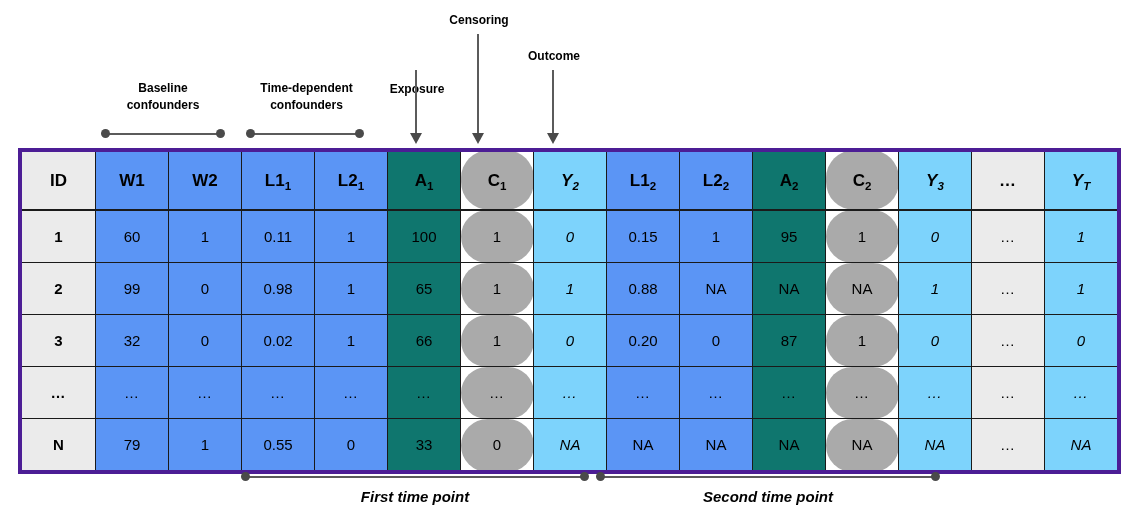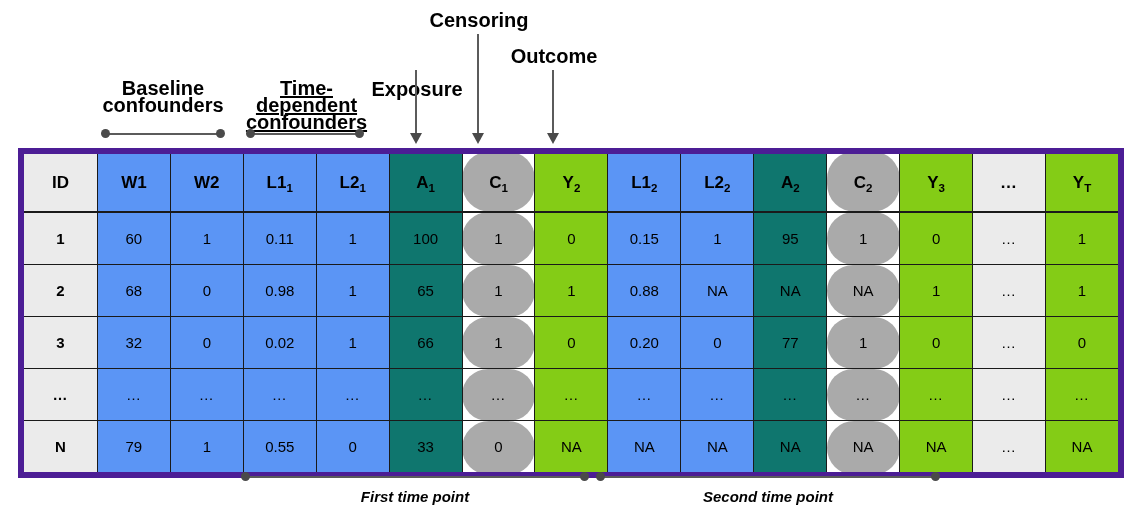--- a/index.html
+++ b/index.html
@@ -9,21 +9,21 @@
     font-family:"Liberation Sans", sans-serif;
     overflow:hidden;
     position:relative;
   }
   #stage{position:relative;width:1124px;height:531px;}
 
   
   .anno-label{
     position:absolute;
     font-weight:bold;
-    font-size:20px;
+    font-size:12px;
     color:#000;
     text-align:center;
     line-height:17px;
     white-space:pre-line;
   }
 
   
   .connector{position:absolute;height:10px;}
   .connector .bar{
     position:absolute;left:4px;right:4px;top:4px;height:2.2px;
@@ -47,21 +47,21 @@
     border-right:6.5px solid transparent;
     border-top:11px solid #4a4a4a;
   }
 
   
   #grid{
     position:absolute;
     left:18px;top:148px;
     border-collapse:collapse;
     table-layout:fixed;
-    border:6px solid #4c1d95;
+    border:4px solid #4c1d95;
   }
   #grid td,#grid th{
     border:1.3px solid #1a1a1a;
     text-align:center;
     vertical-align:middle;
     padding:0;
     font-size:15px;
     color:#000;
     height:51px;
     width:72px;
@@ -69,21 +69,21 @@
   #grid th{font-weight:bold;font-size:17px;height:57px;}
   #grid td:first-child,#grid th:first-child{width:73px;}
   #grid thead th{border-bottom:2px solid #1a1a1a;}
   #grid td.idcell{font-weight:bold;font-size:15px;}
 
   
   .c-grey{background:#ebebeb;}
   .c-blue{background:#5b95f5;}
   .c-yellow{background:#0f766e;}
   .c-silver{background:#aaaaaa;border-radius:28px;}
-  .c-red{background:#84cc16;}
+  .c-red{background:#7dd3fc;font-style:italic;}
 
   sub{font-size:0.68em;vertical-align:baseline;position:relative;top:0.35em;
       font-weight:bold;}
 
   .ell{letter-spacing:1px;}
 
   
   .tp-label{
     position:absolute;
     font-weight:bold;
@@ -94,21 +94,21 @@
   }
 </style>
 </head>
 <body>
 
 <div id="stage">
 
   <div class="anno-label" style="left:102px;top:80px;width:122px;">Baseline
 confounders</div>
 
-  <div class="anno-label" style="left:234px;top:80px;width:145px;text-decoration:underline;">Time-dependent
+  <div class="anno-label" style="left:234px;top:80px;width:145px;">Time-dependent
 confounders</div>
 
   <div class="anno-label" style="left:358px;top:48px;width:118px;margin-top:33px;">Exposure</div>
 
   <div class="anno-label" style="left:420px;top:12px;width:118px;">Censoring</div>
 
   <div class="anno-label" style="left:495px;top:48px;width:118px;">Outcome</div>
 
   <div class="connector" style="left:101px;top:129px;width:124px;">
     <div class="bar"></div>
@@ -170,21 +170,21 @@
           <td class="c-blue">0.15</td>
           <td class="c-blue">1</td>
           <td class="c-yellow">95</td>
           <td class="c-silver">1</td>
           <td class="c-red">0</td>
           <td class="c-grey ell">…</td>
           <td class="c-red">1</td>
         </tr>
         <tr>
           <td class="c-grey idcell">2</td>
-          <td class="c-blue">68</td>
+          <td class="c-blue">99</td>
           <td class="c-blue">0</td>
           <td class="c-blue">0.98</td>
           <td class="c-blue">1</td>
           <td class="c-yellow">65</td>
           <td class="c-silver">1</td>
           <td class="c-red">1</td>
           <td class="c-blue">0.88</td>
           <td class="c-blue">NA</td>
           <td class="c-yellow">NA</td>
           <td class="c-silver">NA</td>
@@ -196,21 +196,21 @@
           <td class="c-grey idcell">3</td>
           <td class="c-blue">32</td>
           <td class="c-blue">0</td>
           <td class="c-blue">0.02</td>
           <td class="c-blue">1</td>
           <td class="c-yellow">66</td>
           <td class="c-silver">1</td>
           <td class="c-red">0</td>
           <td class="c-blue">0.20</td>
           <td class="c-blue">0</td>
-          <td class="c-yellow">77</td>
+          <td class="c-yellow">87</td>
           <td class="c-silver">1</td>
           <td class="c-red">0</td>
           <td class="c-grey ell">…</td>
           <td class="c-red">0</td>
         </tr>
         <tr>
           <td class="c-grey ell idcell">…</td>
           <td class="c-blue ell">…</td>
           <td class="c-blue ell">…</td>
           <td class="c-blue ell">…</td>

